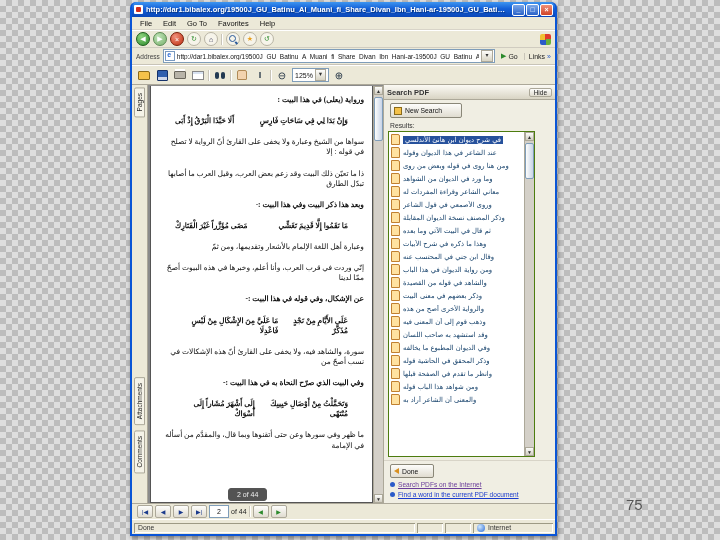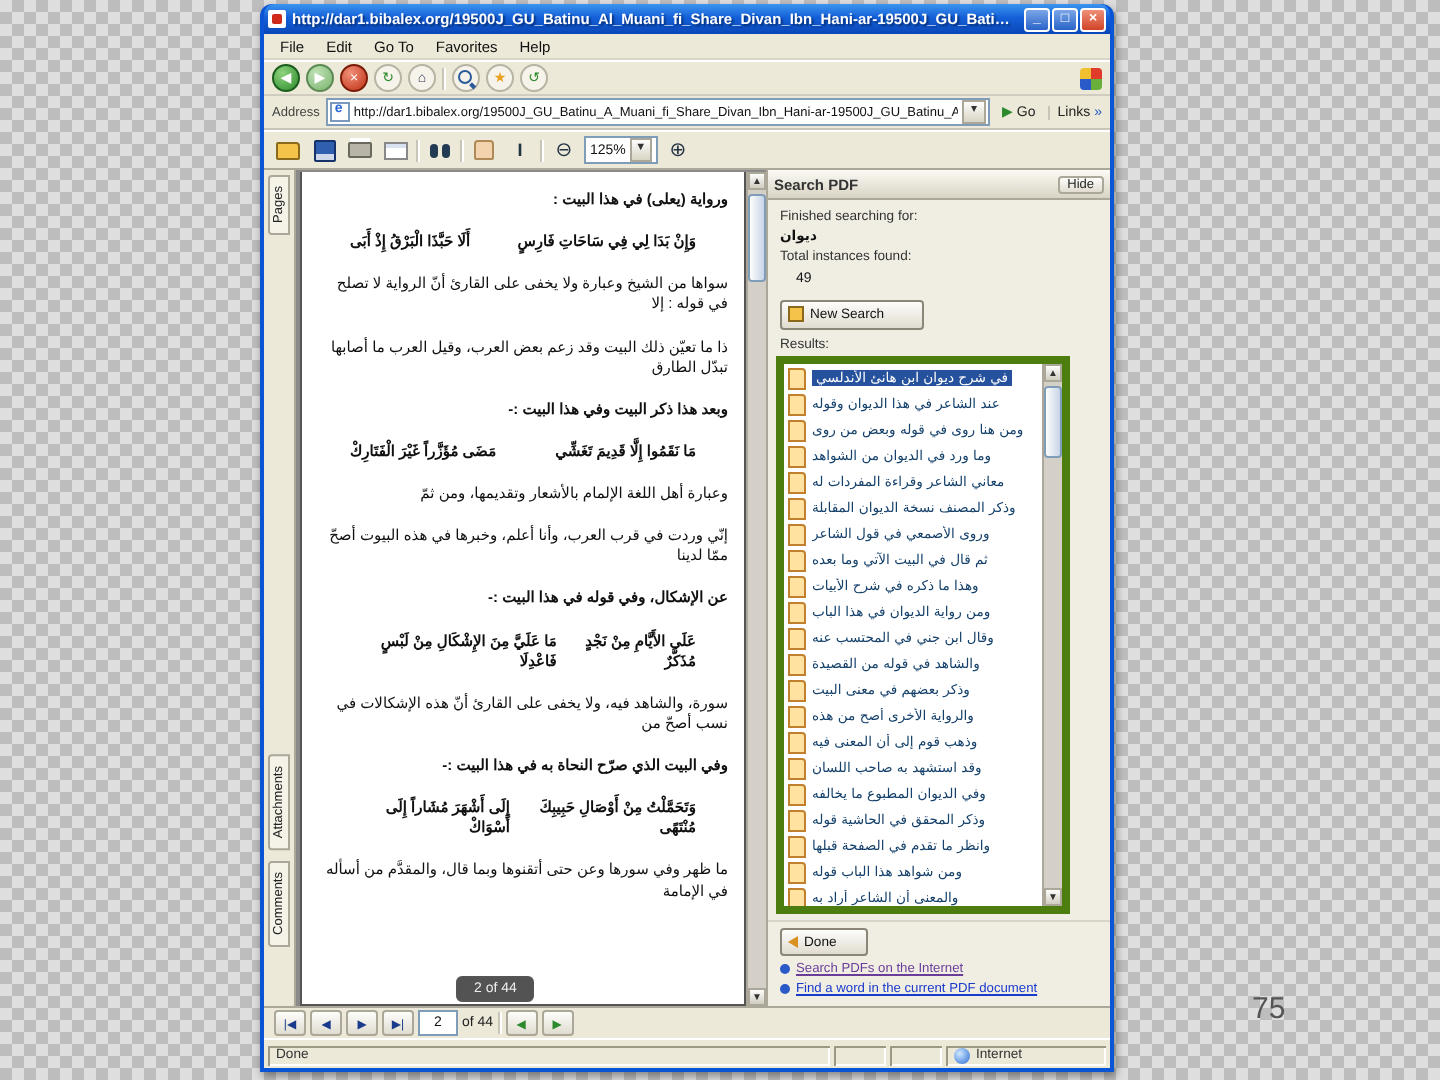--- a/index.html
+++ b/index.html
@@ -94,21 +94,21 @@
   .content{flex:1;display:flex;min-height:0;background:#808080}
   .tabstrip{width:15px;background:#ece9d8;border-right:1px solid #aca899;display:flex;flex-direction:column;
     align-items:center;padding:2px 0;gap:4px}
   .vtab{writing-mode:vertical-rl;transform:rotate(180deg);font-size:6.5px;color:#222;background:#f5f3e8;
     border:1px solid #aca899;border-radius:0 2px 2px 0;padding:5px 1px;flex:0 0 auto}
   .vtab:nth-of-type(2){margin-top:auto}
   .vtab:last-of-type{margin-bottom:28px}
   .viewer{flex:1;position:relative;display:flex;min-width:0;background:#8a8a8a;padding:1px 0 0 2px}
   .pdfpage{flex:1;background:#fff;border:1px solid #555;border-top:none;direction:rtl;
     padding:9px 8px 6px 8px;font-size:7.5px;color:#101010;line-height:1.35;overflow:hidden;
-    font-family:Liberation Sans, sans-serif}
+    font-family:Liberation Serif, serif}
   .pline{margin-bottom:11px;text-align:right}
   .pline.heading{font-weight:bold}
   .pline.verse{display:flex;justify-content:space-between;padding:0 16px;font-weight:bold}
   .pdfscroll{width:9px;background:#d4d0c8;border-left:1px solid #aca899;display:flex;flex-direction:column;
     align-items:center;font-size:5px;color:#333}
   .sc-btn{width:9px;height:9px;background:linear-gradient(180deg,#fdfdfb,#d0ccc0);border:1px solid #aca899;
     box-sizing:border-box;text-align:center;line-height:8px}
   .sc-thumb{width:7px;height:42px;background:linear-gradient(90deg,#fdfdfb,#c8d4e8);border:1px solid #7f9db9;
     border-radius:2px;margin-top:2px}
   .hud{position:absolute;left:80px;bottom:2px;background:rgba(35,35,35,.78);color:#eee;font-size:7px;
@@ -121,21 +121,21 @@
   .hide-btn{font-size:6.5px;font-weight:normal;background:linear-gradient(180deg,#fdfdfb,#e0dcd0);
     border:1px solid #aca899;border-radius:2px;padding:0 4px;color:#222;display:flex;align-items:center;gap:2px}
   .sp-info{padding:4px 6px 2px 6px;font-size:6.8px;color:#333;line-height:1.45}
   .sp-term{font-weight:bold;color:#111;font-family:"DejaVu Sans",sans-serif}
   .sp-count{margin:1px 0 0 8px;font-size:7px;color:#111}
   .newsearch{margin:3px 6px;height:13px;width:64px;display:flex;align-items:center;gap:3px;
     background:linear-gradient(180deg,#fdfdfb,#e0dcd0);border:1px solid #8a8778;border-radius:2px;
     font-size:6.8px;color:#111;padding:0 3px}
   .ns-ic{width:6px;height:6px;background:#f5c24a;border:1px solid #8a6a1a;flex:0 0 auto}
   .sp-results-label{font-size:6.8px;color:#333;padding:1px 6px}
-  .resultbox{flex:1;margin:1px 20px 3px 4px;background:#fff;border:4px solid #4d7c0f;position:relative;
+  .resultbox{flex:1;margin:1px 20px 3px 4px;background:#fff;border:1px solid #4d7c0f;position:relative;
     overflow:hidden;display:flex;min-height:0}
   .resultlist{flex:1;overflow:hidden;padding:1px 0}
   .result-row{display:flex;align-items:center;gap:3px;padding:1px 2px;font-size:6.8px;color:#14406a;
     white-space:nowrap;overflow:hidden;height:11px}
   .result-text{font-family:"DejaVu Sans",sans-serif;overflow:hidden;text-overflow:ellipsis}
   .result-row.selected .result-text{background:#26519c;color:#fff;padding:0 2px}
   .doc-ic{width:7px;height:9px;background:#ffe2a0;border:1px solid #c08030;flex:0 0 auto;border-radius:0 2px 0 0}
   .rscroll{width:9px;background:#d4d0c8;border-left:1px solid #aca899;display:flex;flex-direction:column;align-items:center;
     font-size:5px;color:#333}
   .sp-bottom{padding:3px 6px 5px 6px;display:flex;flex-direction:column;gap:3px;border-top:1px solid #d8d4c8}
@@ -279,26 +279,20 @@
         <div class="hud">2 of 44</div>
       </div>
 
       <div class="searchpane">
         <div class="sp-header">
           <span>Search PDF</span>
           <span class="hide-btn">
             <span>Hide</span>
           </span>
         </div>
-        <div class="sp-info">
-          <div>Finished searching for:</div>
-          <div class="sp-term">ديوان</div>
-          <div>Total instances found:</div>
-          <div class="sp-count">49</div>
-        </div>
         <div class="newsearch">
           <span class="ns-ic"></span>
           <span>New Search</span>
         </div>
         <div class="sp-results-label">Results:</div>
         <div class="resultbox">
           <div class="resultlist" id="resultlist">
               <div class="result-row selected">
                 <span class="doc-ic"></span>
                 <span class="result-text">في شرح ديوان ابن هانئ الأندلسي</span>
@@ -314,41 +308,41 @@
               <div class="result-row">
                 <span class="doc-ic"></span>
                 <span class="result-text">وما ورد في الديوان من الشواهد</span>
               </div>
               <div class="result-row">
                 <span class="doc-ic"></span>
                 <span class="result-text">معاني الشاعر وقراءة المفردات له</span>
               </div>
               <div class="result-row">
                 <span class="doc-ic"></span>
+                <span class="result-text">وروى الأصمعي في قول الشاعر</span>
+              </div>
+              <div class="result-row">
+                <span class="doc-ic"></span>
                 <span class="result-text">وذكر المصنف نسخة الديوان المقابلة</span>
               </div>
               <div class="result-row">
                 <span class="doc-ic"></span>
-                <span class="result-text">وروى الأصمعي في قول الشاعر</span>
-              </div>
-              <div class="result-row">
-                <span class="doc-ic"></span>
                 <span class="result-text">ثم قال في البيت الآتي وما بعده</span>
               </div>
               <div class="result-row">
                 <span class="doc-ic"></span>
                 <span class="result-text">وهذا ما ذكره في شرح الأبيات</span>
               </div>
               <div class="result-row">
                 <span class="doc-ic"></span>
+                <span class="result-text">وقال ابن جني في المحتسب عنه</span>
+              </div>
+              <div class="result-row">
+                <span class="doc-ic"></span>
                 <span class="result-text">ومن رواية الديوان في هذا الباب</span>
-              </div>
-              <div class="result-row">
-                <span class="doc-ic"></span>
-                <span class="result-text">وقال ابن جني في المحتسب عنه</span>
               </div>
               <div class="result-row">
                 <span class="doc-ic"></span>
                 <span class="result-text">والشاهد في قوله من القصيدة</span>
               </div>
               <div class="result-row">
                 <span class="doc-ic"></span>
                 <span class="result-text">وذكر بعضهم في معنى البيت</span>
               </div>
               <div class="result-row">

